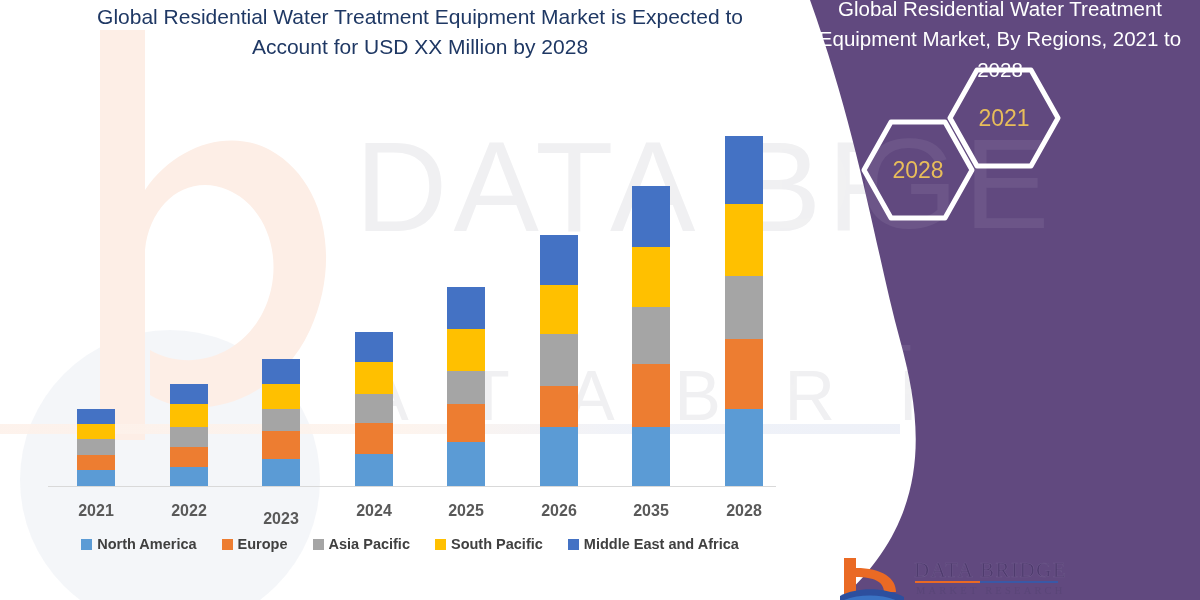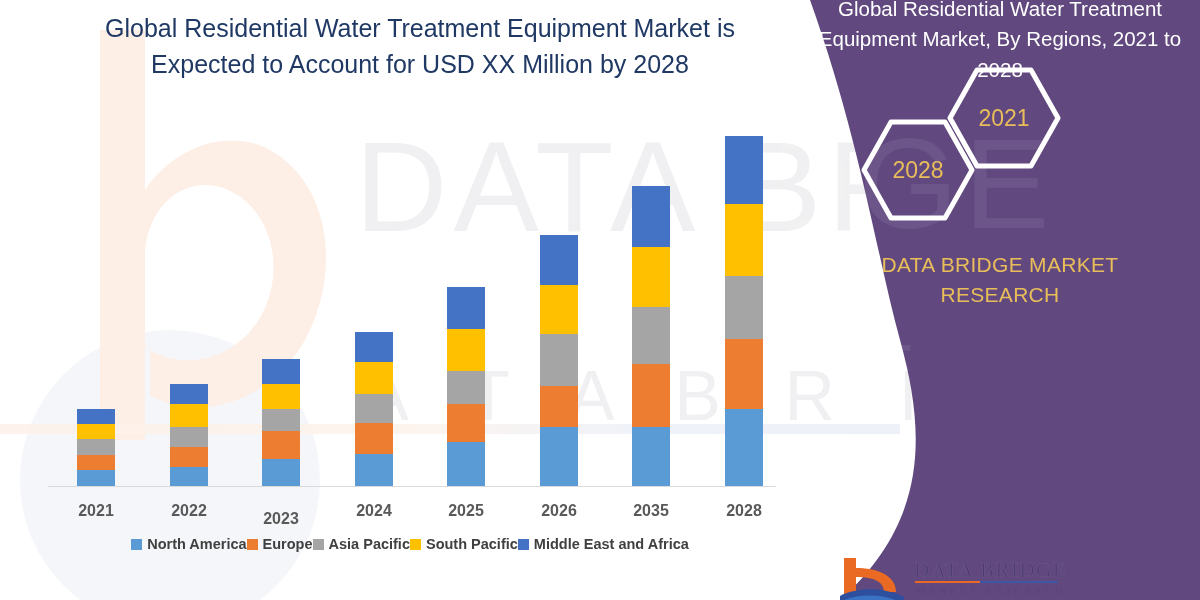--- a/index.html
+++ b/index.html
@@ -57,25 +57,25 @@
     left: 0; top: 424px;
     width: 900px; height: 10px;
     background: linear-gradient(90deg,#fdf1ea 0%, #fdf3ec 45%, #eef1f8 70%, #eceff7 100%);
     opacity: .9;
     pointer-events: none;
   }
 
   
   .chart-title {
     position: absolute;
-    left: 70px; top: 10px;
+    left: 70px; top: 2px;
     width: 700px;
     text-align: center;
     color: #1f3864;
-    font-size: 25px;
+    font-size: 21px;
     line-height: 1.45;
     font-weight: 400;
   }
 
   
   #chart {
     position: absolute;
     left: 40px; top: 110px;
     width: 740px; height: 380px;
   }
@@ -114,21 +114,21 @@
   }
 
   
   .legend {
     position: absolute;
     left: 40px; top: 536px;
     width: 740px;
     display: flex;
     justify-content: center;
     align-items: center;
-    gap: 0;
+    gap: 25px;
   }
   .legend-item {
     display: flex;
     align-items: center;
     gap: 5px;
   }
   .legend-swatch {
     width: 11px; height: 11px;
     flex: 0 0 auto;
   }
@@ -381,24 +381,20 @@
         </div>
 
         <div class="hex" style="left:86px; top:-26px; width:116px; height:104px;">
           <svg viewBox="0 0 116 104" style="position:absolute;inset:0;width:100%;height:100%;">
             <polygon points="31,4 85,4 112,52 85,100 31,100 4,52" fill="none" stroke="#ffffff" stroke-width="5" stroke-linejoin="round"></polygon>
           </svg>
           <span class="hex-label">2021</span>
         </div>
       </div>
 
-      <div class="brand">
-        <div>DATA BRIDGE MARKET</div>
-        <div>RESEARCH</div>
-      </div>
     </div>
   </div>
 
   <div class="footer-logo">
     <svg viewBox="0 0 70 48" style="position:absolute;left:0;top:0;width:70px;height:48px;">
       <path d="M4 2 L16 2 L16 44 L4 44 Z" fill="#ea6a24"></path>
       <path d="M16 12 C42 12 56 22 56 36 L44 36 C44 26 34 21 16 21 Z" fill="#ea6a24"></path>
       <path d="M0 40 C18 31 44 31 64 41 L64 48 L0 48 Z" fill="#2d4f9e"></path>
       <path d="M4 44 C20 38 42 38 58 45 L58 48 L4 48 Z" fill="#3a73c4"></path>
     </svg>

